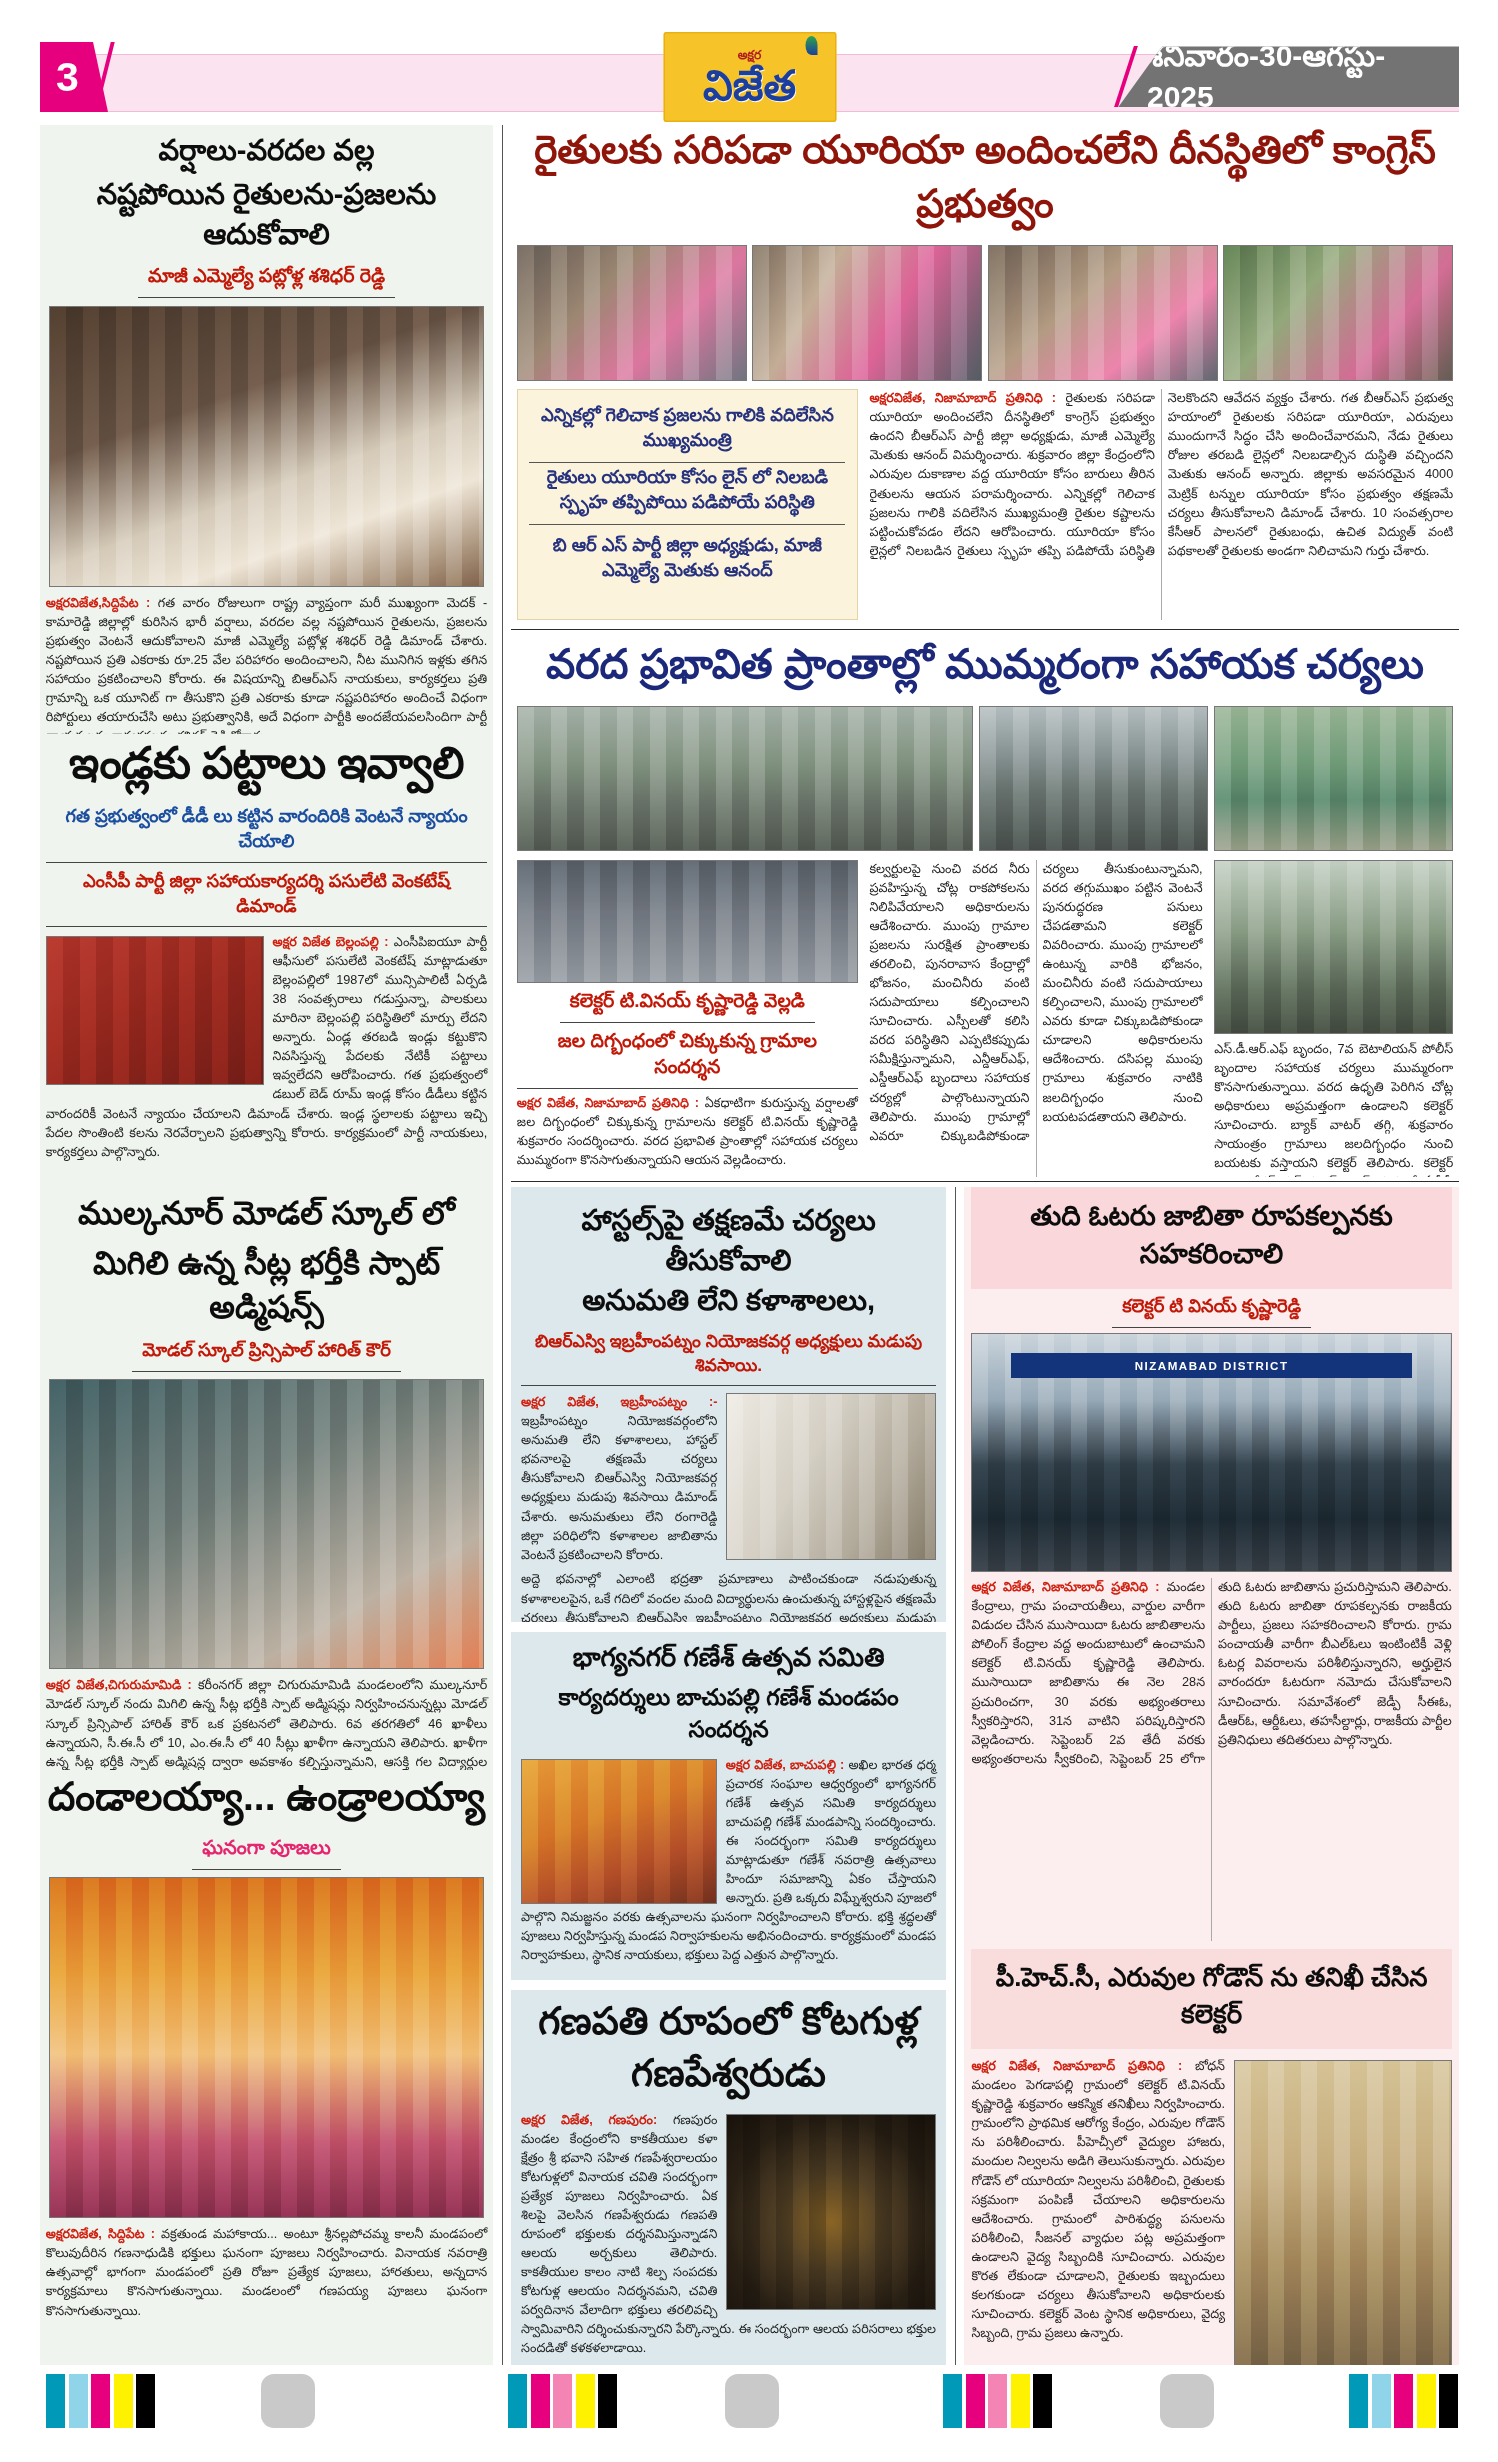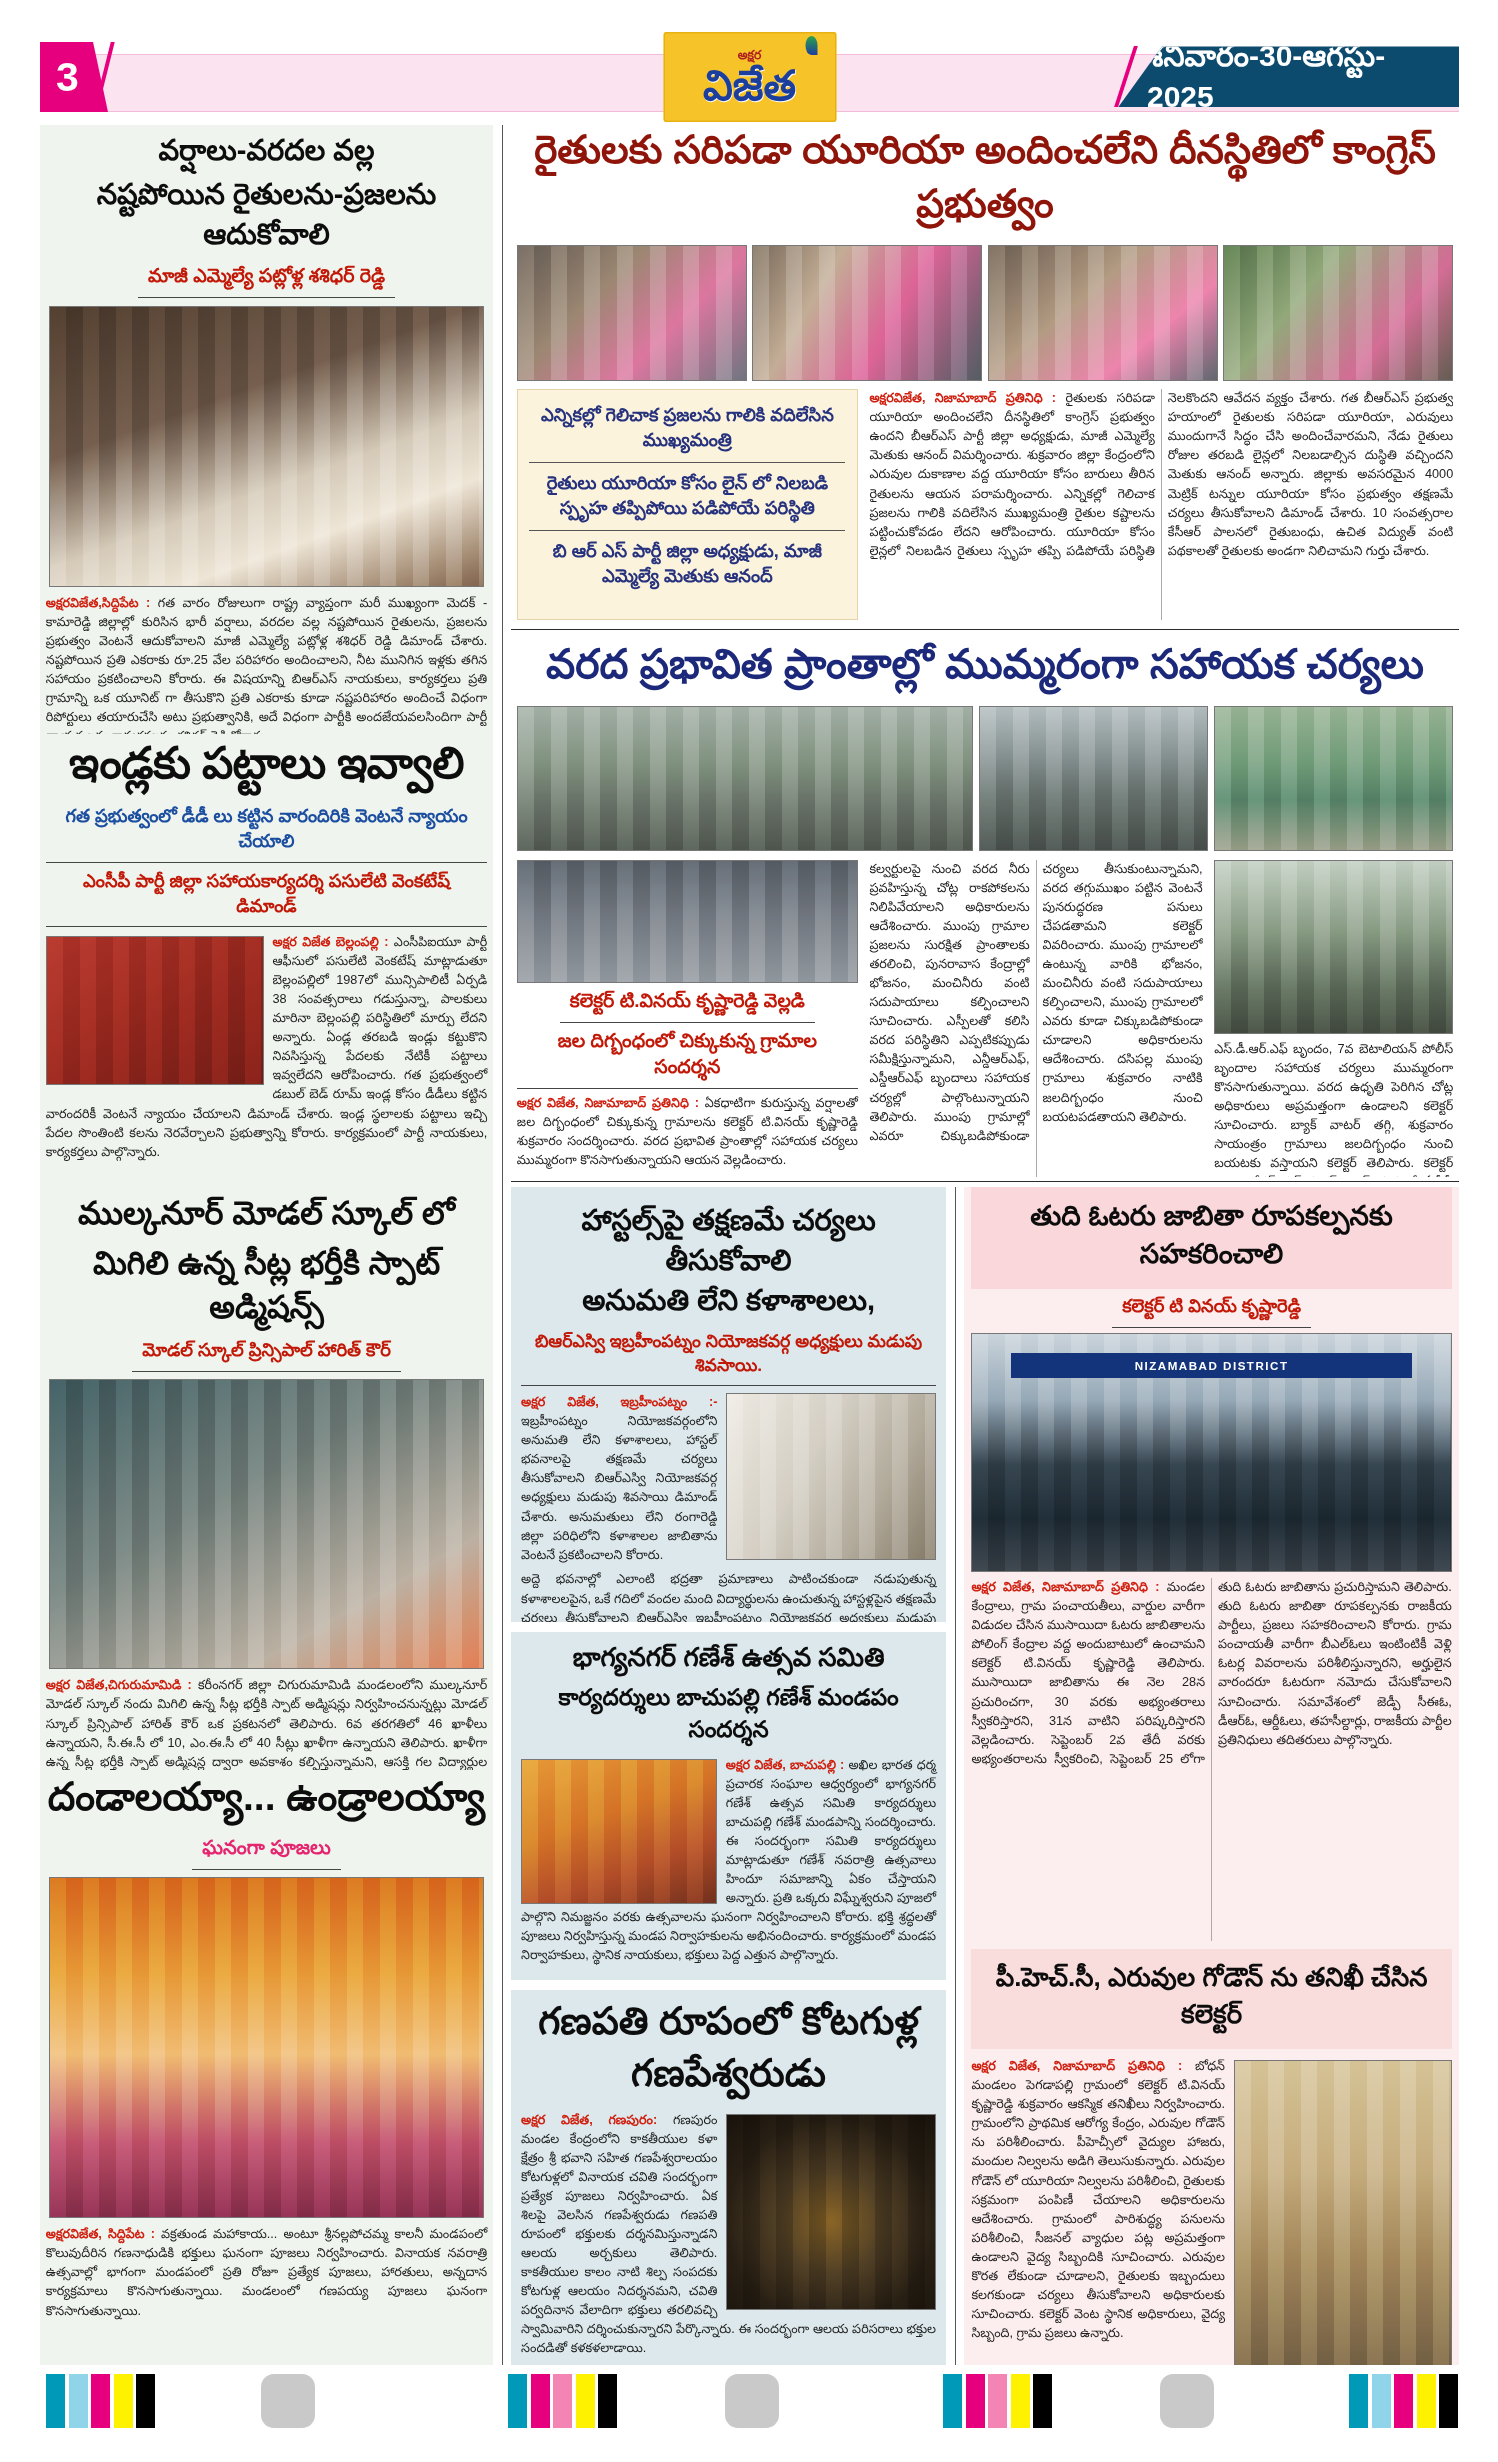--- a/index.html
+++ b/index.html
@@ -14,21 +14,21 @@
   .hdr-bar { position:absolute; top:11.6px; left:0; right:0; bottom:0; background:#FBE3F0; border-top:1.5px solid #F3BBD7; border-bottom:1.5px solid #F3BBD7; }
   .pagenum { position:absolute; left:0; top:0; width:68px; height:70px; background:#E6007E;
     clip-path:polygon(0 0,78% 0,100% 100%,0 100%); color:#fff; font-size:41px; font-weight:bold;
     display:flex; align-items:center; justify-content:center; padding-right:13px; }
   .pagenum-slash { position:absolute; left:62px; top:0; width:3.6px; height:70px; background:#E6007E; transform:skewX(-14deg); }
   .logo { position:absolute; left:50%; transform:translateX(-50%); top:-10px; width:173px; height:90px;
     background:#F6C428; border-radius:2.9px; display:flex; flex-direction:column; align-items:center; justify-content:center; box-shadow:0 0 0 1.5px #e7b114 inset; }
   .logo-top { font-size:12.3px; font-weight:bold; color:#b02020; }
   .logo-main { font-size:42px; font-weight:bold; color:#1c3f9e; text-shadow:0.7px 0.7px 0 #fff; line-height:1; }
   .logo-feather { position:absolute; right:19px; top:4.4px; width:11.6px; height:19px; border-radius:50% 50% 0 50%; background:linear-gradient(180deg,#2fa34b,#1c3f9e); }
-  .datebox { position:absolute; right:0; top:4.4px; height:61px; width:341px; background:#0c4a6e;
+  .datebox { position:absolute; right:0; top:4.4px; height:61px; width:341px; background:#737373;
     clip-path:polygon(44px 0,100% 0,100% 100%,0 100%); color:#fff; font-size:30px; font-weight:bold;
     display:flex; align-items:center; justify-content:center; padding-left:29px; }
   .date-slash { position:absolute; right:331px; top:4.4px; width:3.6px; height:61px; background:#E6007E; transform:skewX(-18deg); }
   
   .content { position:absolute; top:125px; left:40px; right:40px; height:2240px; display:flex; }
   .vrule { width:0.7px; background:#555; margin:0 8.7px; }
   .left-col { width:453px; background:#EFF4EE; display:flex; flex-direction:column; }
   .right-region { flex:1; display:flex; flex-direction:column; }
   .art { overflow:hidden; padding:4.4px 5.8px; }
   .hr { border-top:1.5px solid #2b2b2b; margin:4.4px 0; }
@@ -142,21 +142,21 @@
       <div class="art" style="height:500px; padding-top:0;">
         <div class="h-red" style="font-size:39px; padding:2.9px 0 8.7px;">రైతులకు సరిపడా యూరియా అందించలేని దీనస్థితిలో కాంగ్రెస్ ప్రభుత్వం</div>
         <div style="display:flex; gap:5.8px; height:136px;">
           <div class="ph ph-crowd1" style="flex:1;"></div>
           <div class="ph ph-crowd2" style="flex:1;"></div>
           <div class="ph ph-crowd3" style="flex:1;"></div>
           <div class="ph ph-crowd4" style="flex:1;"></div>
         </div>
         <div style="display:flex; gap:11.6px; margin-top:8.7px; height:231px; overflow:hidden;">
           <div class="cream-box" style="width:341px;">
-            <div style="font-size:18px; font-weight:bold; color:#26327e; border-bottom:1.1px solid #555; display:inline-block; padding-bottom:7.3px; margin-bottom:10px;">ఎన్నికల్లో గెలిచాక ప్రజలను గాలికి వదిలేసిన ముఖ్యమంత్రి</div>
+            <div style="font-size:18px; font-weight:bold; color:#26327e; border-bottom:1.1px solid #555; display:inline-block; padding-bottom:7.3px; margin-bottom:4px;">ఎన్నికల్లో గెలిచాక ప్రజలను గాలికి వదిలేసిన ముఖ్యమంత్రి</div>
             <div style="font-size:18px; font-weight:bold; color:#26327e; border-bottom:1.1px solid #555; display:inline-block; padding-bottom:7.3px; margin-bottom:10px;">రైతులు యూరియా కోసం లైన్ లో నిలబడి స్పృహ తప్పిపోయి పడిపోయే పరిస్థితి</div>
             <div style="font-size:18px; font-weight:bold; color:#26327e;">బి ఆర్ ఎస్ పార్టీ జిల్లా అధ్యక్షుడు, మాజీ ఎమ్మెల్యే మెతుకు ఆనంద్</div>
           </div>
           <div class="body cols2" style="flex:1;"><span class="byline">అక్షరవిజేత, నిజామాబాద్ ప్రతినిధి :</span> <span>రైతులకు సరిపడా యూరియా అందించలేని దీనస్థితిలో కాంగ్రెస్ ప్రభుత్వం ఉందని బీఆర్ఎస్ పార్టీ జిల్లా అధ్యక్షుడు, మాజీ ఎమ్మెల్యే మెతుకు ఆనంద్ విమర్శించారు. శుక్రవారం జిల్లా కేంద్రంలోని ఎరువుల దుకాణాల వద్ద యూరియా కోసం బారులు తీరిన రైతులను ఆయన పరామర్శించారు. ఎన్నికల్లో గెలిచాక ప్రజలను గాలికి వదిలేసిన ముఖ్యమంత్రి రైతుల కష్టాలను పట్టించుకోవడం లేదని ఆరోపించారు. యూరియా కోసం లైన్లలో నిలబడిన రైతులు స్పృహ తప్పి పడిపోయే పరిస్థితి నెలకొందని ఆవేదన వ్యక్తం చేశారు.</span> <span>గత బీఆర్ఎస్ ప్రభుత్వ హయాంలో రైతులకు సరిపడా యూరియా, ఎరువులు ముందుగానే సిద్ధం చేసి అందించేవారమని, నేడు రైతులు రోజుల తరబడి లైన్లలో నిలబడాల్సిన దుస్థితి వచ్చిందని మెతుకు ఆనంద్ అన్నారు. జిల్లాకు అవసరమైన 4000 మెట్రిక్ టన్నుల యూరియా కోసం ప్రభుత్వం తక్షణమే చర్యలు తీసుకోవాలని డిమాండ్ చేశారు. 10 సంవత్సరాల కేసీఆర్ పాలనలో రైతుబంధు, ఉచిత విద్యుత్ వంటి పథకాలతో రైతులకు అండగా నిలిచామని గుర్తు చేశారు.</span></div>
         </div>
 
       </div>
 
       <div class="hr"></div>
 

